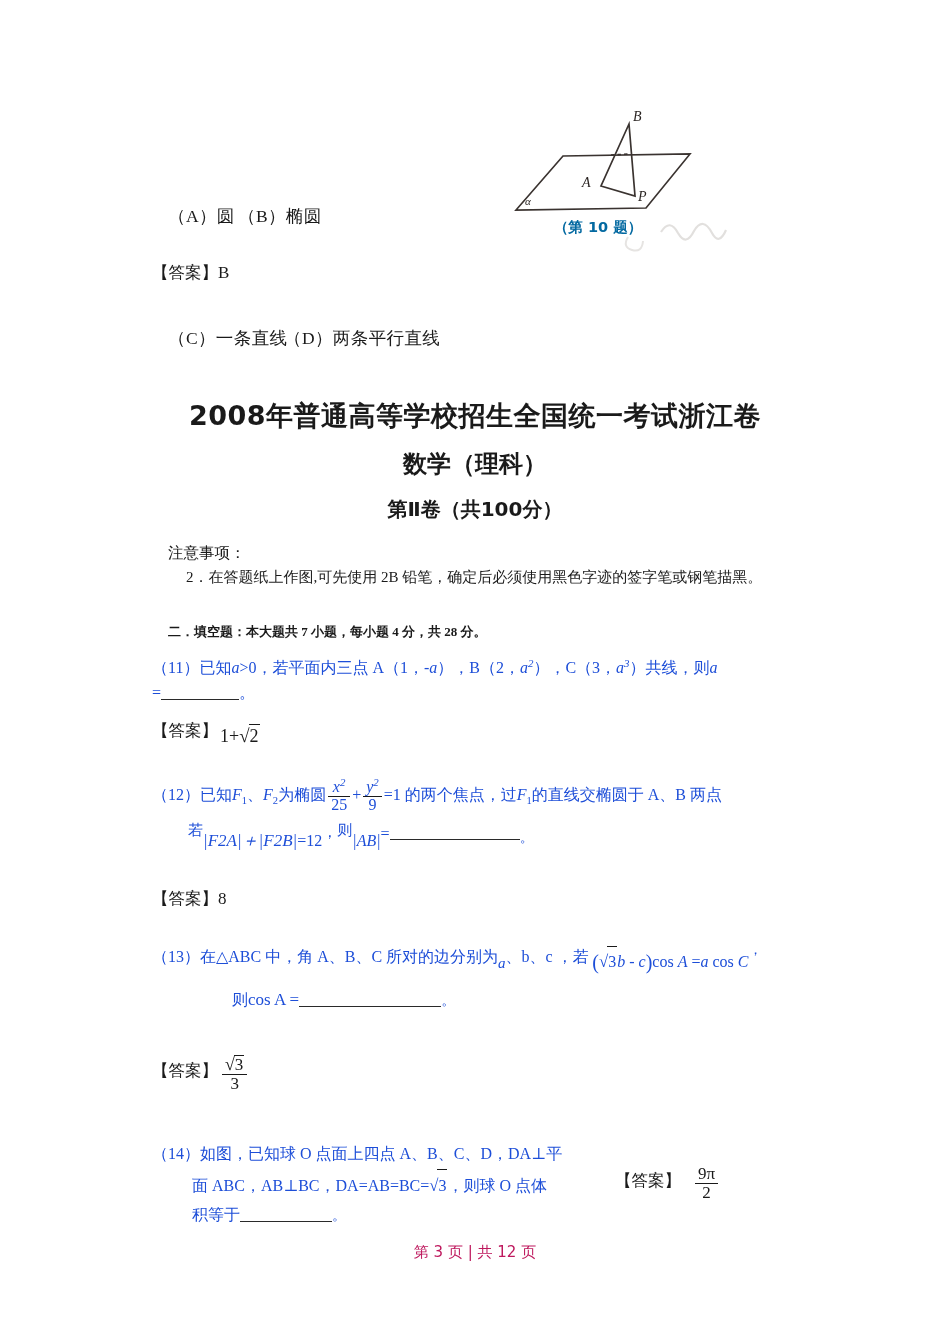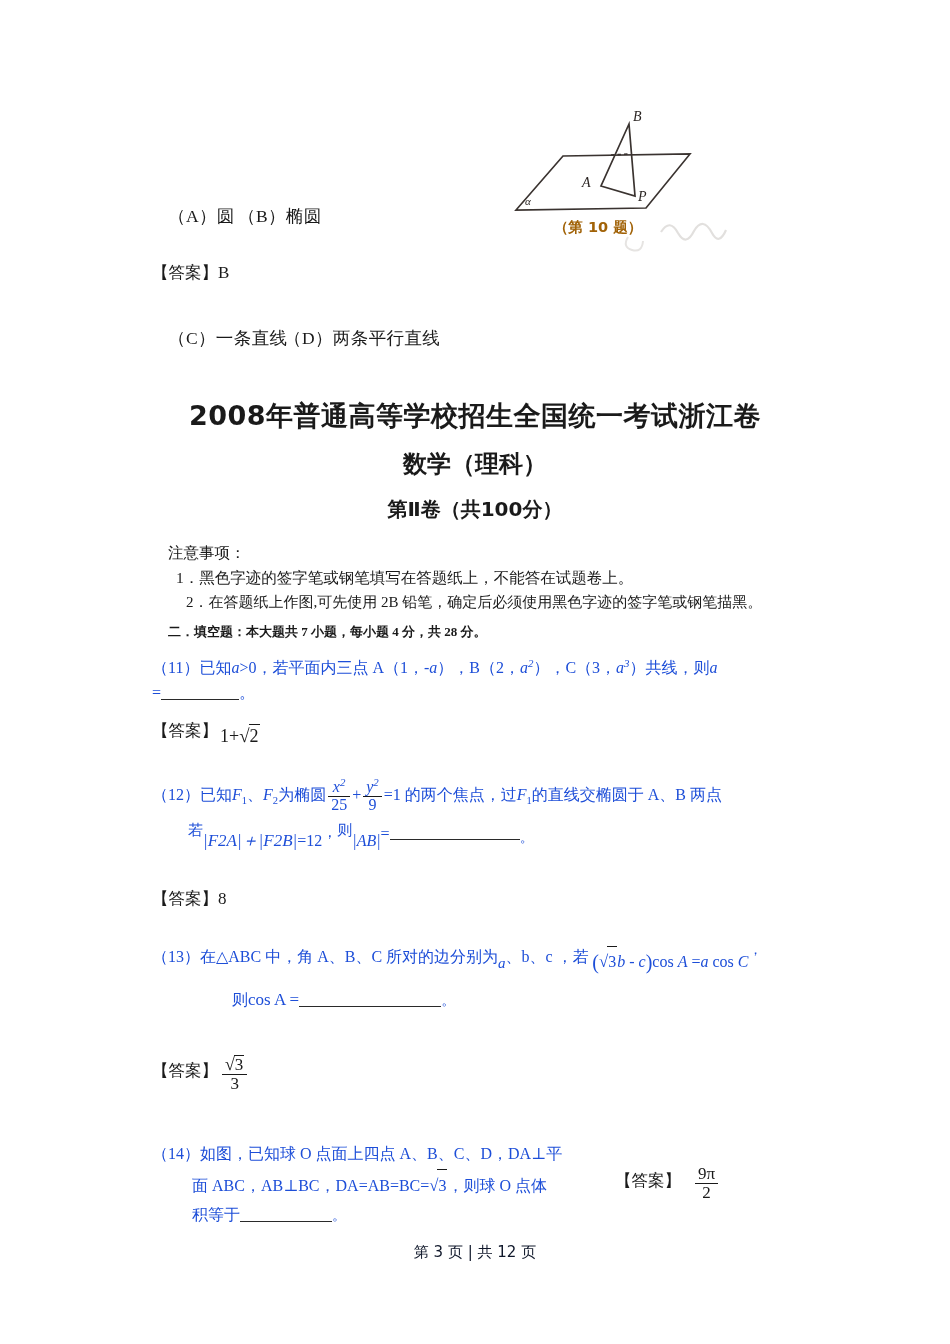--- a/index.html
+++ b/index.html
@@ -107,27 +107,27 @@
     padding: 0 1px 0 1px;
     margin-left: -1px;
   }
 
   .blank { display: inline-block; border-bottom: 1.2px solid #2a2a2a; height: 1em; vertical-align: -2px; }
 
   
   #diagram { left: 478px; top: 104px; width: 250px; height: 150px; }
   #fig-label {
     position: absolute; left: 478px; top: 218px; width: 240px;
-    text-align: center; font-size: 14.5px; font-weight: bold; color: #a16207;
+    text-align: center; font-size: 14.5px; font-weight: bold; color: #0369a1;
   }
 
   
   #footer {
     left: 0; top: 1243px; width: 950px;
-    text-align: center; font-size: 15px; color: #0f172a;
+    text-align: center; font-size: 15px; color: #be185d;
   }
 </style>
 </head>
 <body>
 
 <div class="page">
 
   <div class="abs" id="choices">
     <span class="row"><span class="sp-a">（A）圆</span><span>（B）椭圆</span></span>
     <span class="row"><span class="sp-a" style="width:116px">（C）一条直线</span><span>（D）两条平行直线</span></span>
@@ -156,21 +156,20 @@
   <div class="abs ans" style="left:152px; top:262px;">
     <span class="cn lbl">【答案】</span><span class="val">B</span>
   </div>
 
   <div class="abs cn" id="title1">2008年普通高等学校招生全国统一考试浙江卷</div>
   <div class="abs cn" id="title2">数学（理科）</div>
   <div class="abs cn" id="title3">第Ⅱ卷（共100分）</div>
 
   <div class="abs" id="notes">
     <span class="n0">注意事项：</span>
-    <span class="n1">1．黑色字迹的签字笔或钢笔填写在答题纸上，不能答在试题卷上。</span>
     <span class="n2">2．在答题纸上作图,可先使用 2B 铅笔，确定后必须使用黑色字迹的签字笔或钢笔描黑。</span>
   </div>
 
   <div class="abs" id="sec2">二．填空题：本大题共 7 小题，每小题 4 分，共 28 分。</div>
 
   <div class="q" style="left:152px; top:648px; width:660px;">
     <span>（11）</span><span>已知</span><span class="mi">a</span><span>&gt;0，若平面内三点 A（1，-</span><span class="mi">a</span><span>），B（2，</span><span class="mi">a</span><sup class="ex">2</sup><span>），C（3，</span><span class="mi">a</span><sup class="ex">3</sup><span>）共线，则</span><span class="mi">a</span>
   </div>
   <div class="q" style="left:152px; top:678px;">
     <span>=</span><span class="blank" style="width:78px"></span><span>。</span>

